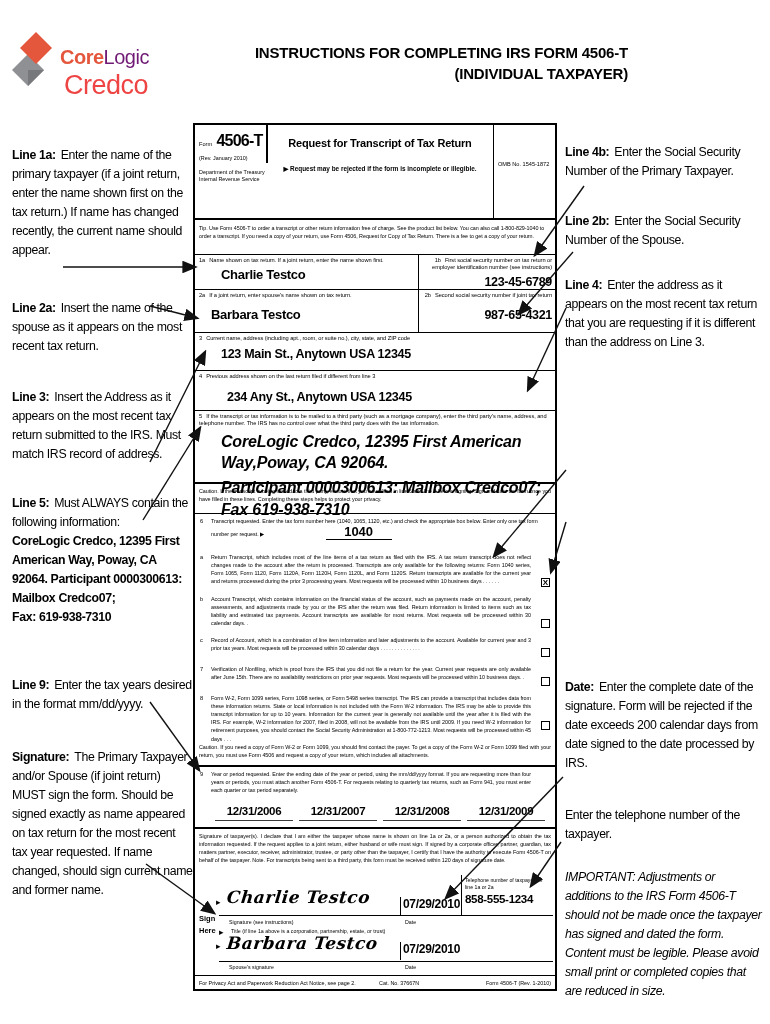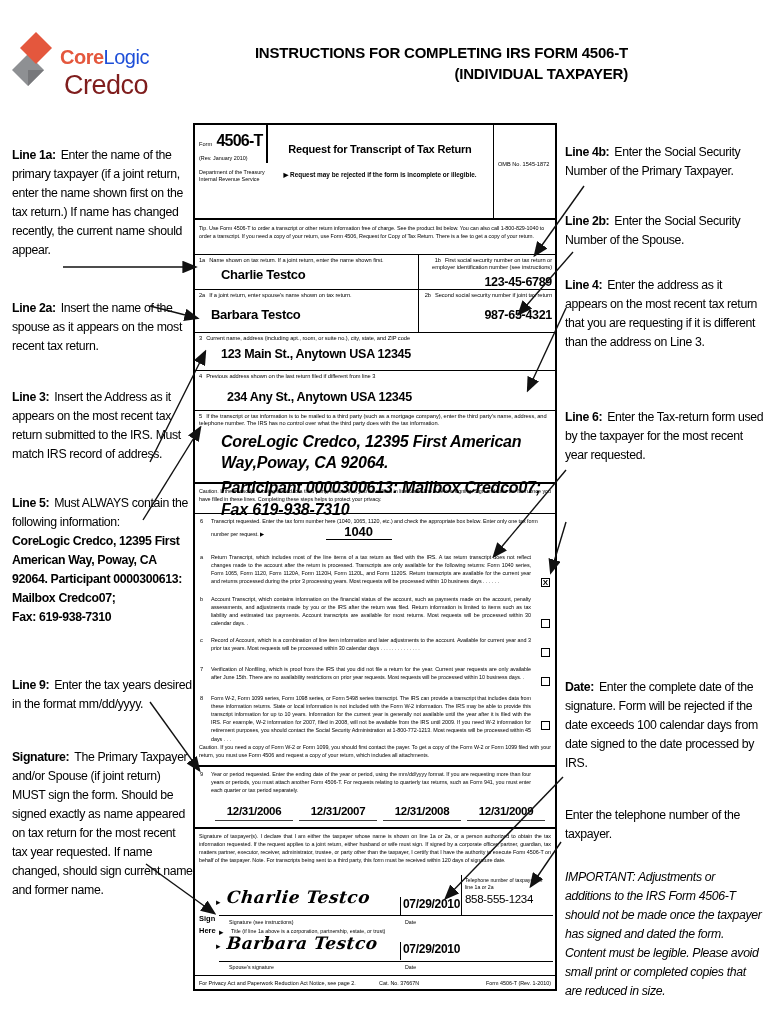--- a/index.html
+++ b/index.html
@@ -29,21 +29,21 @@
   #form4506{position:absolute;left:193px;top:123px;width:364px;height:868px;
             border:2px solid #000;box-sizing:border-box;background:#fff;}
   #form4506 *{box-sizing:border-box;}
   .fh{position:relative;height:95px;border-bottom:2px solid #000;display:flex;}
   .fh-left{width:72px;padding:7px 2px 0 4px;position:relative;}
   .fword{font-size:5.6px;}
   .fnum{font-size:16px;font-weight:bold;letter-spacing:-0.8px;}
   .frev{font-size:5.4px;margin-top:5px;}
   .fdept{font-size:5.4px;margin-top:8px;white-space:pre-line;line-height:1.3;}
   .stub{position:absolute;right:-1px;top:0;width:2px;height:38px;background:#000;}
-  .fh-mid{flex:1;padding-top:18px;text-align:center;}
+  .fh-mid{flex:1;padding-top:12px;text-align:center;}
   .ftitle{font-size:11px;font-weight:bold;letter-spacing:-0.2px;}
   .freject{font-size:6.4px;font-weight:bold;margin-top:16px;}
   .fh-right{width:62px;border-left:1px solid #000;padding:36px 2px 0 4px;font-size:5.6px;}
   .ftip{height:35px;border-bottom:1px solid #000;font-size:5.4px;line-height:1.55;
         padding:4px 4px 0 4px;letter-spacing:-0.05px;}
 
   .frow{position:relative;border-bottom:1px solid #000;display:flex;}
   .fr1{height:35px;} .fr2{height:43px;} .fr3{height:38px;display:block;}
   .fr4{height:40px;display:block;} .fr5{height:73px;display:block;border-bottom:2px solid #000;}
   .fcell-l{flex:1;padding:2px 3px 0 4px;}
@@ -86,21 +86,21 @@
   .p1{left:21px;top:22px;} .p2{left:24px;top:52px;} .p3{left:21px;top:66px;}
   .sdate{position:absolute;border-left:1.6px solid #000;padding-left:2px;
          font-weight:bold;font-size:12px;letter-spacing:-0.3px;}
   .d1{left:205px;top:22px;height:18px;} .d2{left:205px;top:67px;height:18px;}
   .slab{position:absolute;font-size:5.3px;}
   .l1{left:34px;top:44px;} .l2{left:210px;top:44px;}
   .l3{left:36px;top:53px;} .l4{left:34px;top:89px;} .l5{left:210px;top:89px;}
   .phonecell{position:absolute;right:2px;top:0;width:92px;height:40px;
              border-left:1px solid #000;padding:2px 2px 0 3px;}
   .phonelab{font-size:5.2px;line-height:1.3;}
-  .phoneval{font-weight:normal;font-size:11.5px;letter-spacing:-0.3px;margin-top:2px;}
+  .phoneval{font-weight:bold;font-size:11.5px;letter-spacing:-0.3px;margin-top:2px;}
   .signhere{position:absolute;left:4px;top:38px;font-size:7.5px;font-weight:bold;
             white-space:pre-line;line-height:1.6;}
   .ffoot{height:18px;border-top:1px solid #000;display:flex;font-size:5.4px;
          padding:4px 4px 0 4px;}
   .fpriv{flex:1;} .fcat{width:92px;} .fref{width:80px;text-align:right;}
 
   
   #arrows{position:absolute;left:0;top:0;z-index:6;pointer-events:none;}
 </style>
 </head>
@@ -108,23 +108,23 @@
 
 <div id="page">
 
   <div id="logo">
     <svg width="52" height="78" viewBox="0 0 52 78">
       <polygon points="20,26 4,42 20,58 36,42" fill="#8E9093"></polygon>
       <polygon points="20,42 36,42 20,58" fill="#77787B"></polygon>
       <polygon points="28,4 44,20 28,36 12,20" fill="#E4573D"></polygon>
     </svg>
     <div class="logo-line1">
-      <span class="logo-core" style="color:#E4573D">Core</span><span style="color:#1d4ed8">Logic</span>
-    </div>
-    <div class="logo-line2" style="color:#7f1d1d">Credco</div>
+      <span class="logo-core" style="color:#E4573D">Core</span><span style="color:#701a75">Logic</span>
+    </div>
+    <div class="logo-line2" style="color:#ef4444">Credco</div>
   </div>
 
   <div id="doc-title">
     <div>INSTRUCTIONS FOR COMPLETING IRS FORM 4506-T</div>
     <div>(INDIVIDUAL TAXPAYER)</div>
   </div>
 
   <div class="note" style="top:146px">
     <b>Line 1a:</b><span>Enter the name of the primary taxpayer (if a joint return, enter the name shown first on the tax return.)  If name has changed recently, the current name should appear.</span>
   </div>
@@ -149,25 +149,22 @@
 
   <div class="rnote" style="top:143px">
     <b>Line 4b:</b><span>Enter the Social Security Number of the Primary Taxpayer.</span>
   </div>
   <div class="rnote" style="top:212px">
     <b>Line 2b:</b><span>Enter the Social Security Number of the Spouse.</span>
   </div>
   <div class="rnote" style="top:276px">
     <b>Line 4:</b><span>Enter the address as it appears on the most recent tax return that you are requesting if it is different than the address on Line 3.</span>
   </div>
-  <div class="rnote" style="top:408px">
-    <b>Line 6:</b><span>Enter the Tax-return form used by the taxpayer for the most recent year requested.</span>
-  </div>
   <div class="rnote" style="top:678px">
-    <b>Date:</b><span>Enter the complete date of the signature.  Form will be rejected if the date exceeds 100 calendar days from date signed to the date processed by IRS.</span>
+    <b>Date:</b><span>Enter the complete date of the signature.  Form will be rejected if the date exceeds 200 calendar days from date signed to the date processed by IRS.</span>
   </div>
   <div class="rnote" style="top:806px">
     <span>Enter the telephone number of the taxpayer.</span>
   </div>
   <div class="rnote italic" style="top:868px">
     <span>IMPORTANT:  Adjustments or additions to the IRS Form 4506-T should not be made once the taxpayer has signed and dated the form.  Content must be legible.  Please avoid small print or completed copies that are reduced in size.</span>
   </div>
 
   <div id="form4506">
 

